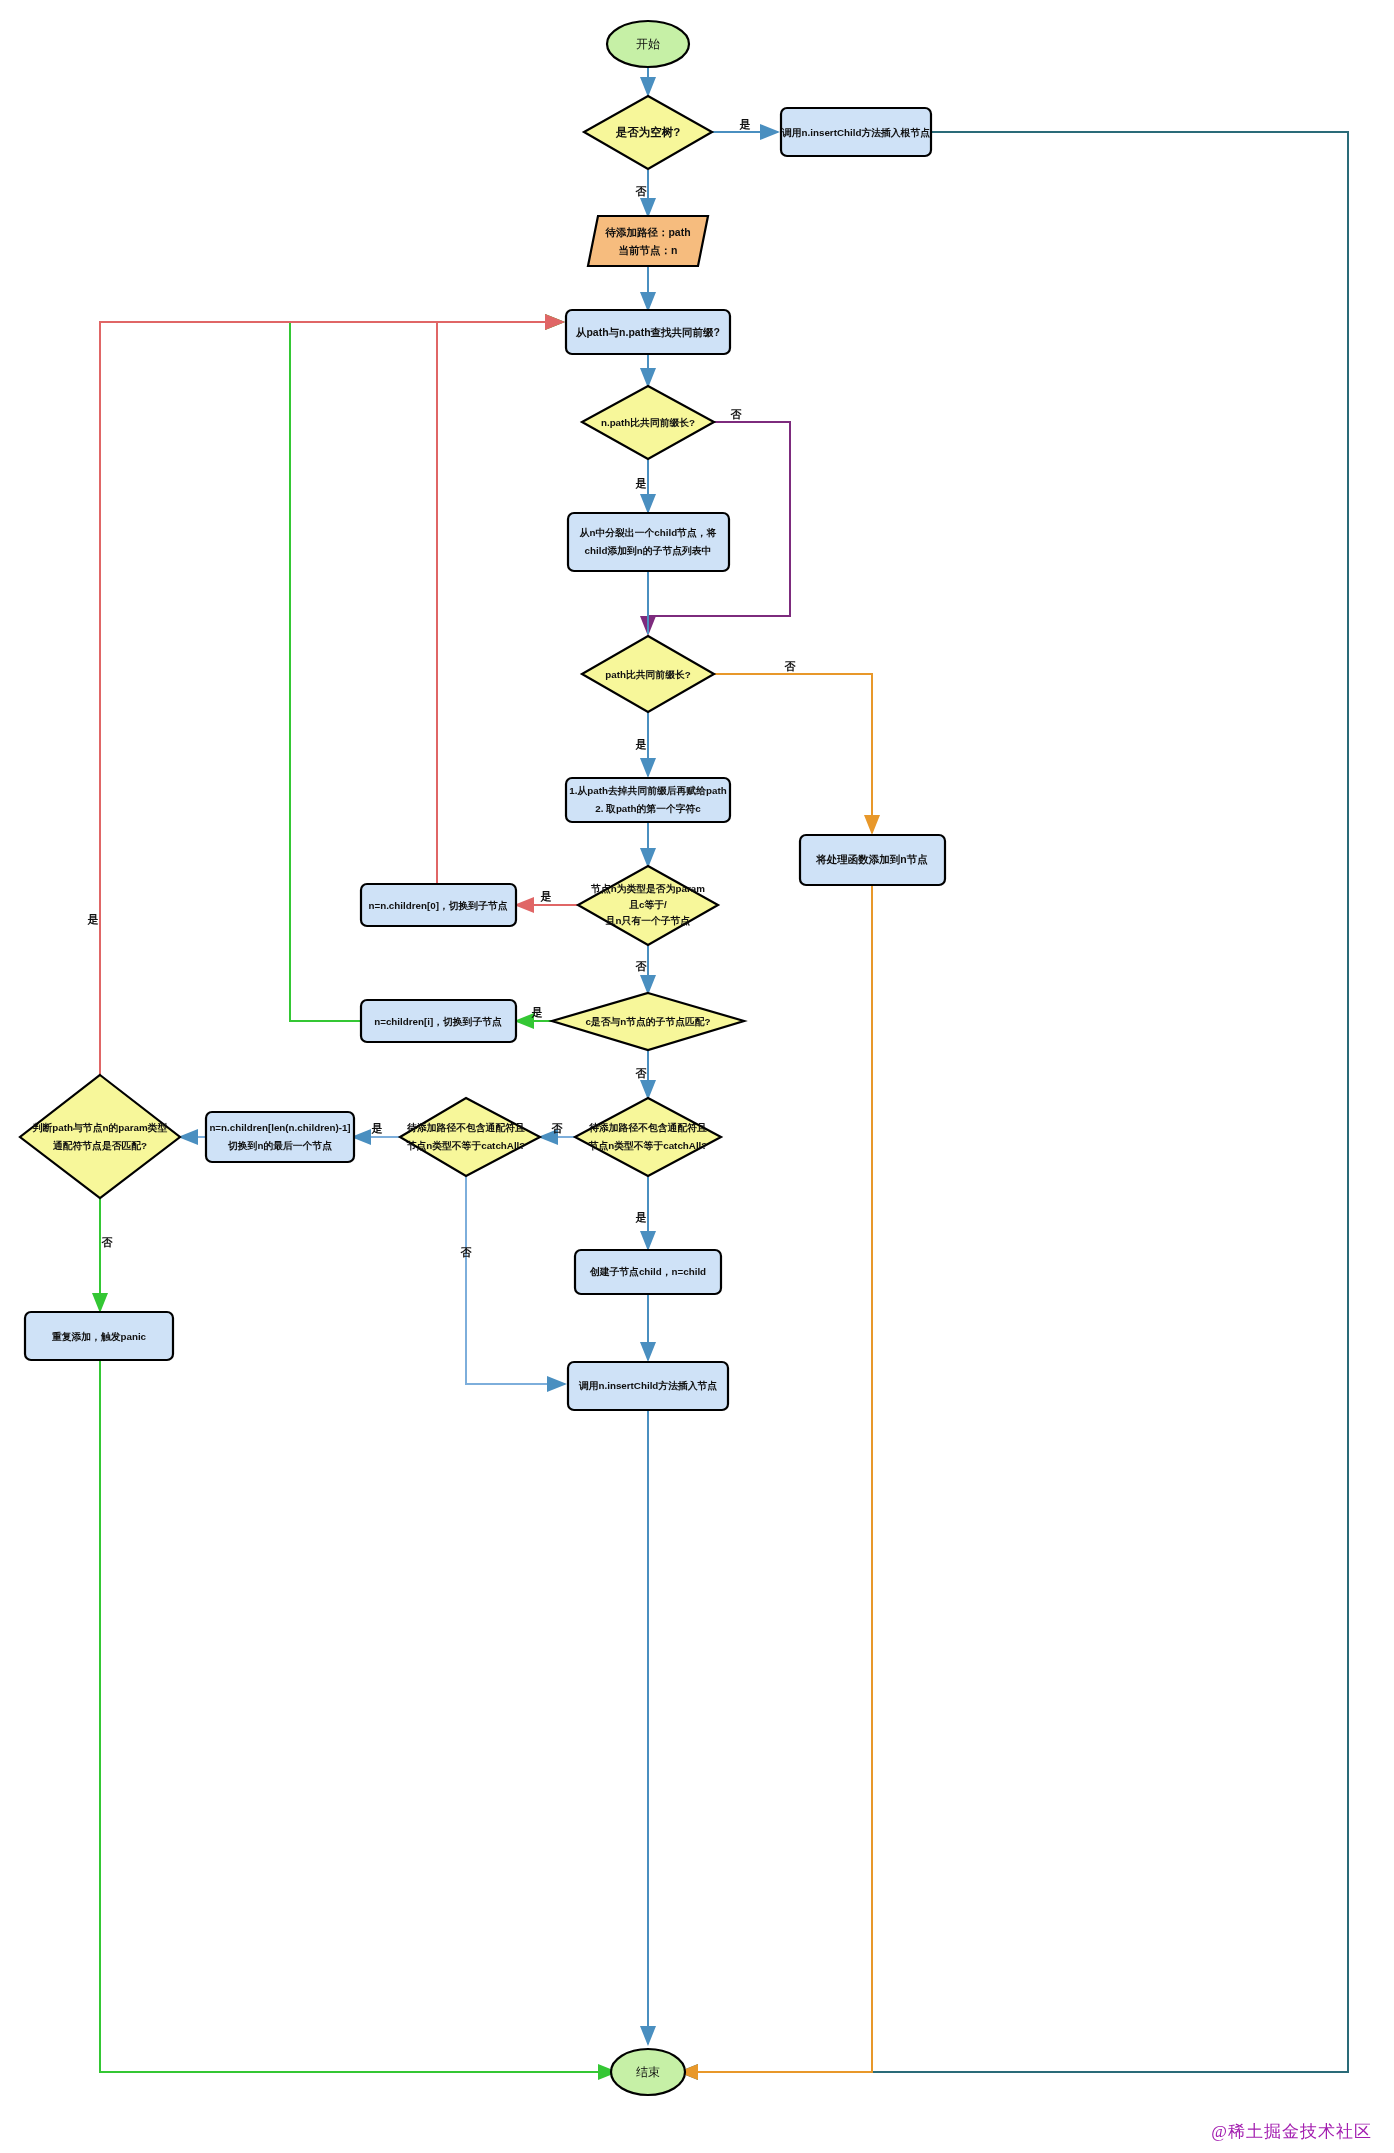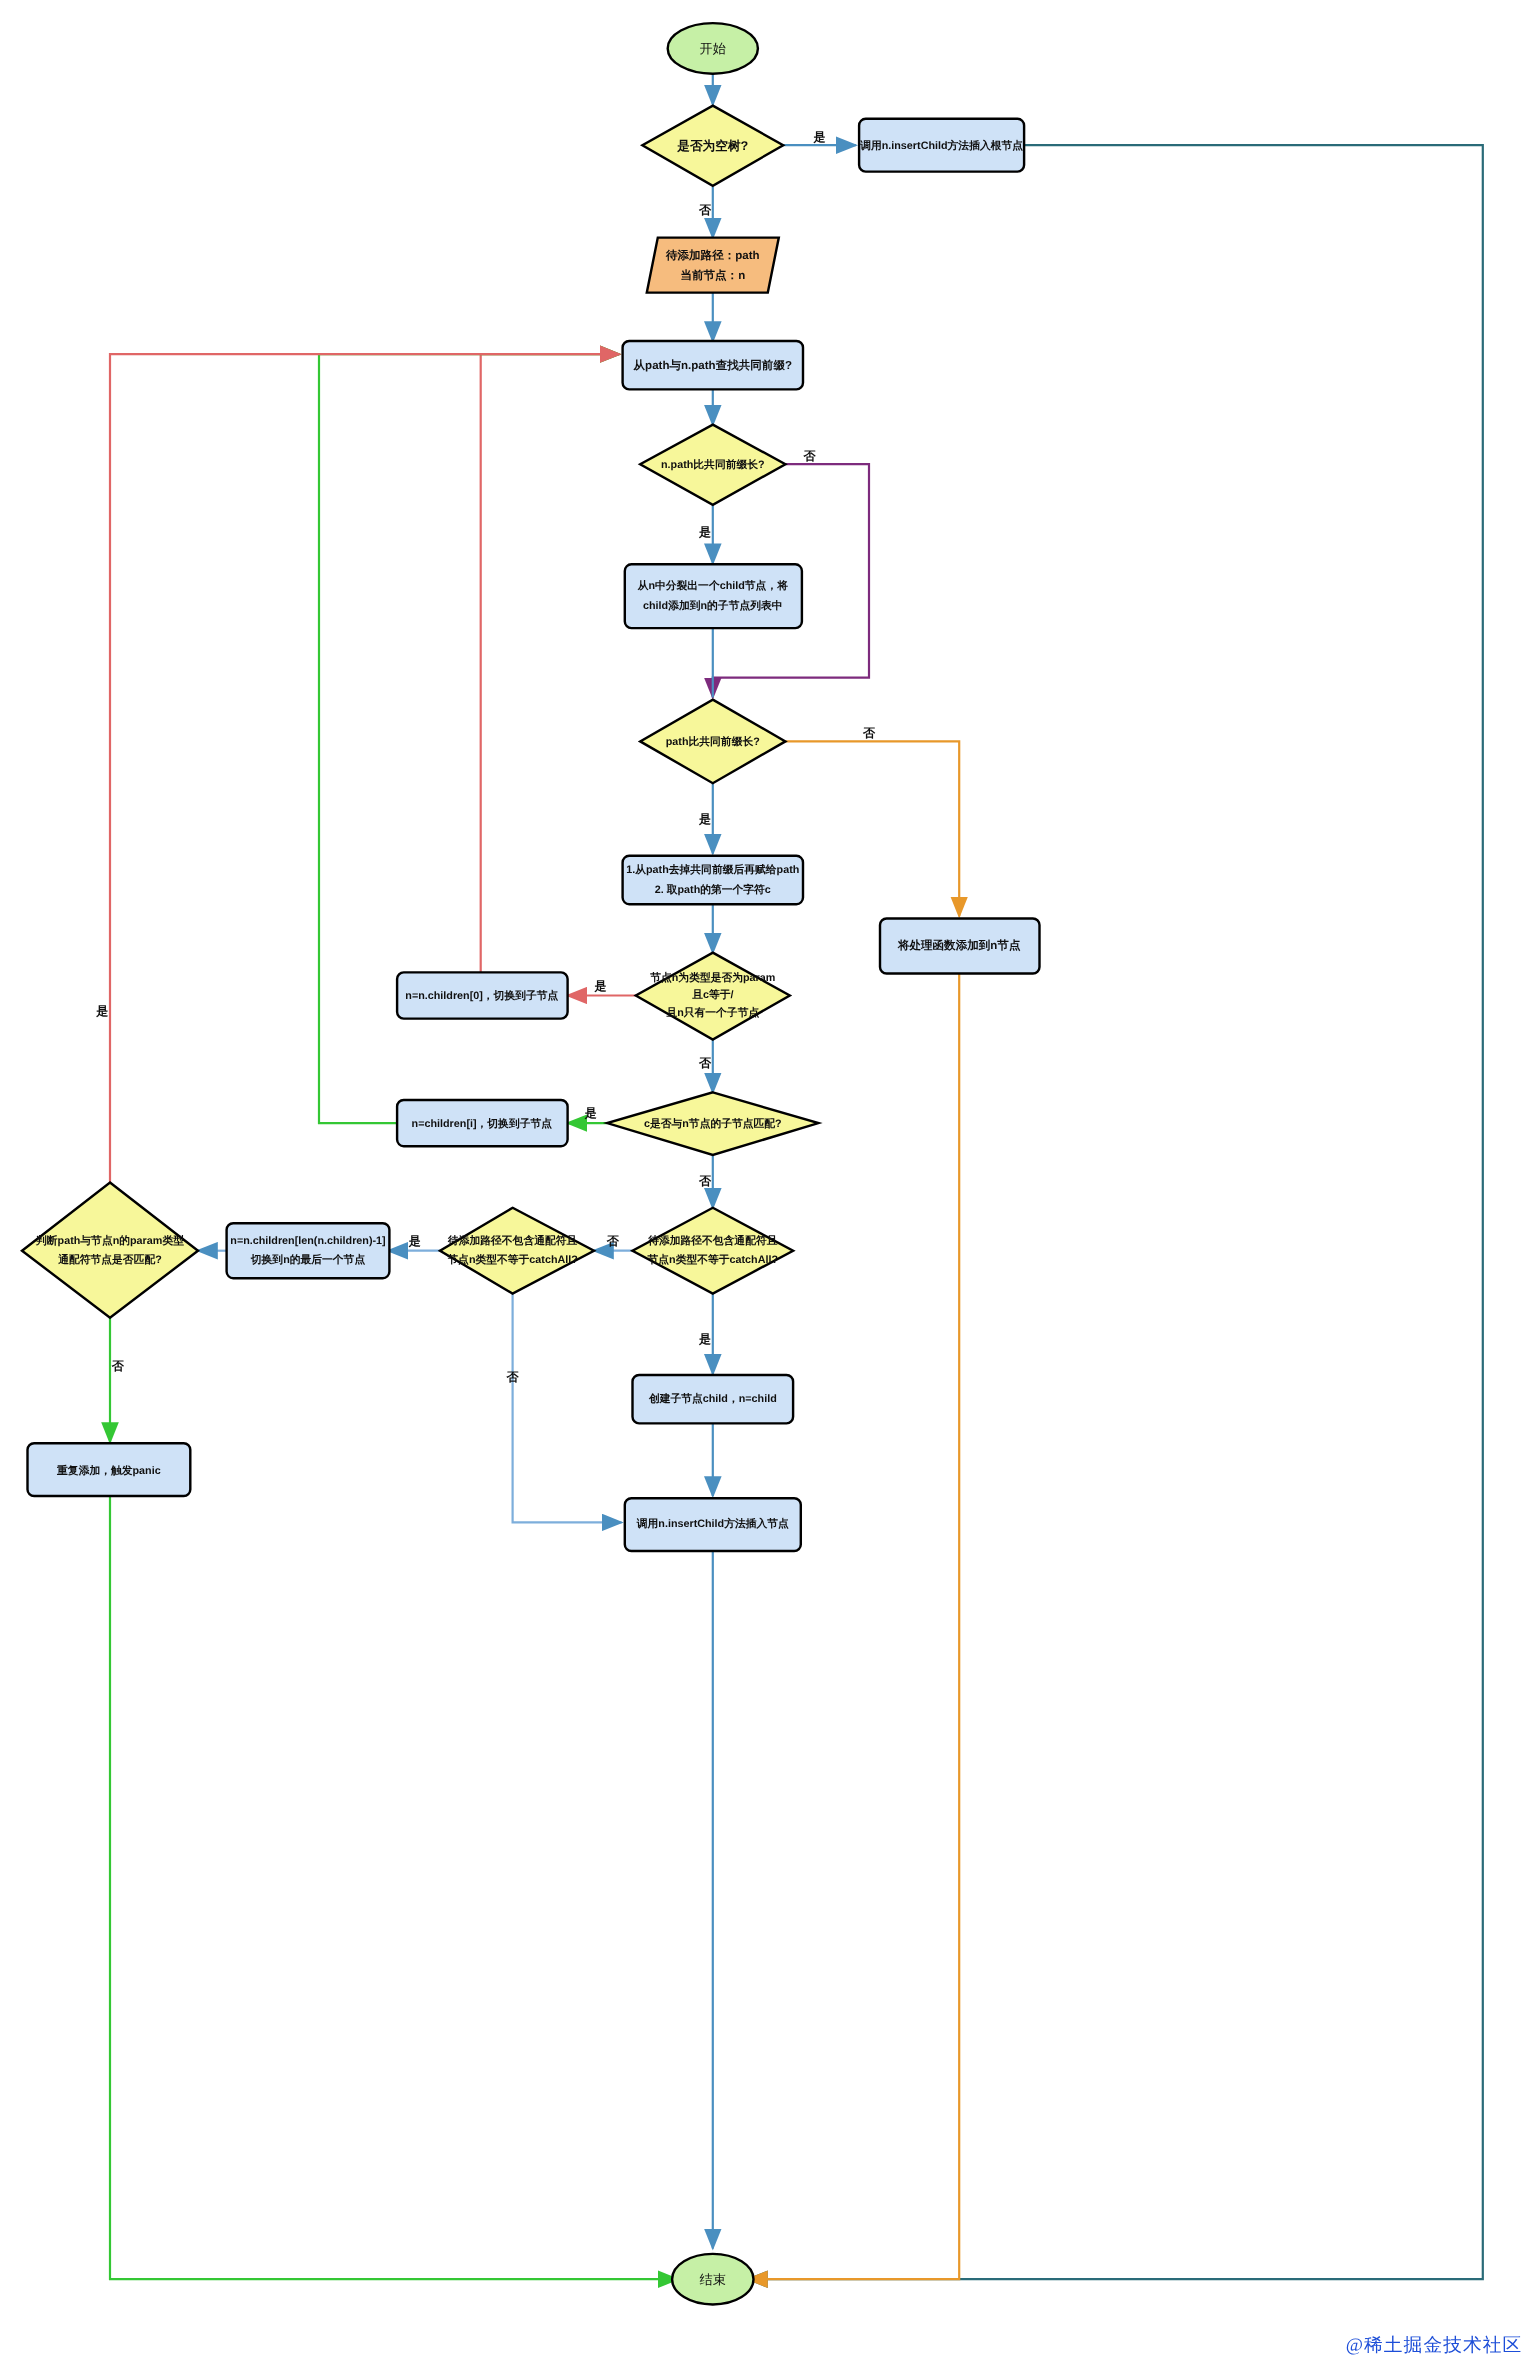--- a/index.html
+++ b/index.html
@@ -58,25 +58,25 @@
     fill: #101010;
     text-anchor: middle;
     dominant-baseline: middle;
   }
   .edge {
     fill: none;
     stroke-width: 2;
   }
   .watermark {
     position: absolute;
-    right: 10px;
+    right: 22px;
     bottom: 10px;
     font-family: "Liberation Serif", "DejaVu Serif", serif;
     font-size: 17px;
-    color: #1d4ed8;
+    color: #a21caf;
     letter-spacing: 1px;
     user-select: none;
   }
 </style>
 </head>
 <body>
 
 <div id="canvas">
 
   <svg id="flow" viewBox="0 0 1394 2153">

